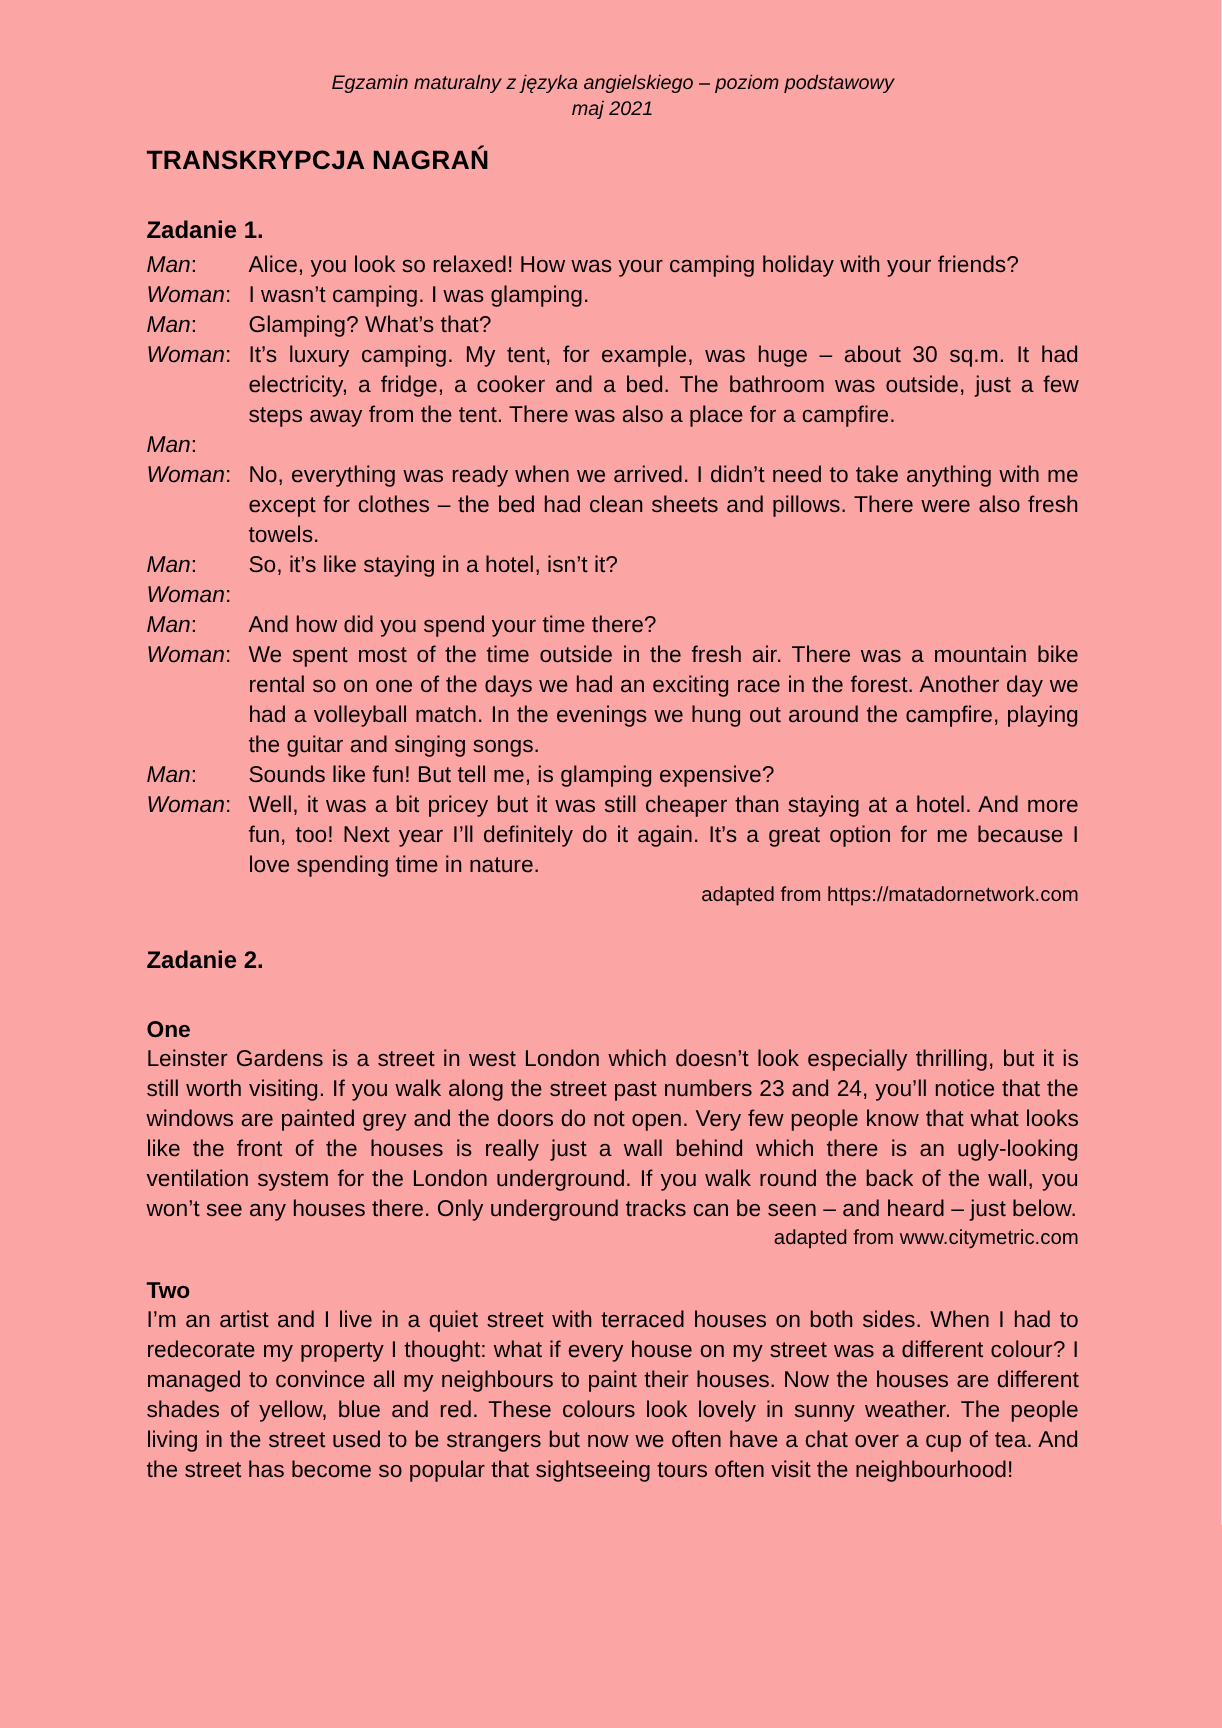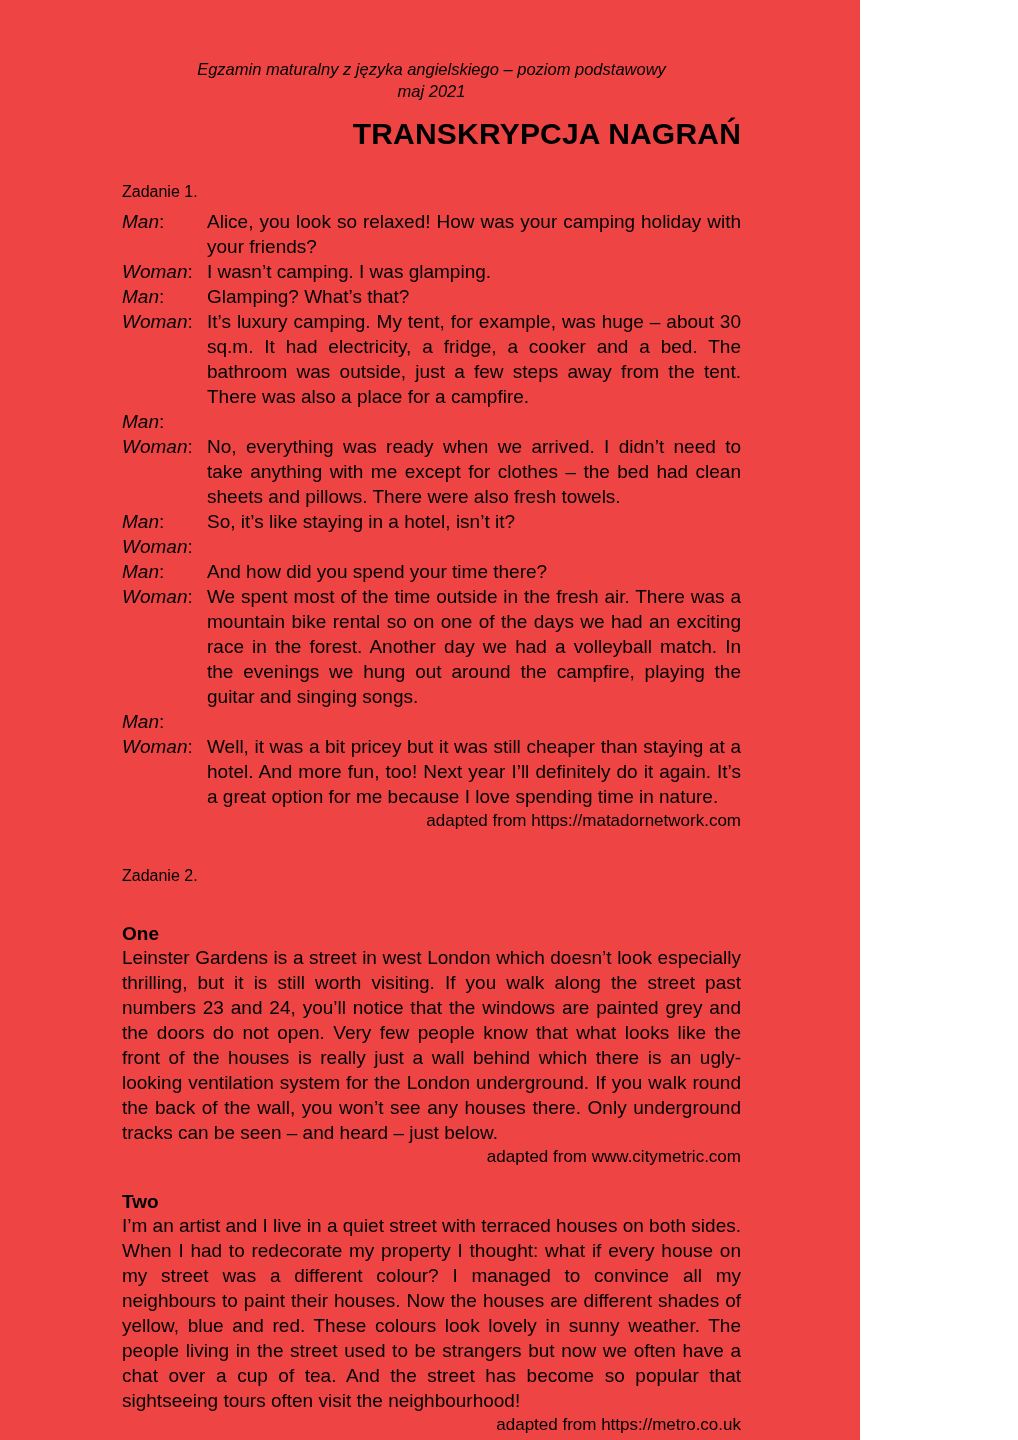--- a/index.html
+++ b/index.html
@@ -2,48 +2,48 @@
 <html><head>
 <meta charset="utf-8">
 <style>
   html, body {
     margin: 0;
     padding: 0;
     background: #ffffff;
   }
   .page {
     position: relative;
-    width: 860px;
+    width: 1018px;
     height: 1440px;
     box-sizing: border-box;
-    background: #ef4444;
+    background: #fca5a5;
     color: #000000;
     font-family: "Liberation Sans", sans-serif;
     font-size: 19px;
     line-height: 25px;
     padding: 58px 119px 0 122px;
     overflow: hidden;
   }
   .doc-header {
     text-align: center;
     font-style: italic;
     font-size: 16.5px;
     line-height: 22px;
   }
   .doc-title {
-    text-align: right;
+    text-align: left;
     font-weight: bold;
-    font-size: 30px;
+    font-size: 22px;
     line-height: 28px;
     margin-top: 18px;
     letter-spacing: 0.2px;
   }
   .task-heading {
-    font-weight: normal;
-    font-size: 16px;
+    font-weight: bold;
+    font-size: 20px;
     line-height: 28px;
     margin-top: 30px;
   }
   .task-heading.second {
   }
   .dialogue {
     margin-top: 3px;
   }
   .turn {
     display: flex;
@@ -141,20 +141,21 @@
       <span class="turn-text">And how did you spend your time there?</span>
     </div>
 
     <div class="turn">
       <span class="speaker"><span class="sp-name">Woman</span><span class="sp-colon">:</span></span>
       <span class="turn-text">We spent most of the time outside in the fresh air. There was a mountain bike rental so on one of the days we had an exciting race in the forest. Another day we had a volleyball match. In the evenings we hung out around the campfire, playing the guitar and singing songs.</span>
     </div>
 
     <div class="turn">
       <span class="speaker"><span class="sp-name">Man</span><span class="sp-colon">:</span></span>
+      <span class="turn-text">Sounds like fun! But tell me, is glamping expensive?</span>
     </div>
 
     <div class="turn">
       <span class="speaker"><span class="sp-name">Woman</span><span class="sp-colon">:</span></span>
       <span class="turn-text">Well, it was a bit pricey but it was still cheaper than staying at a hotel. And more fun, too! Next year I’ll definitely do it again. It’s a great option for me because I love spending time in nature.</span>
     </div>
 
   </div>
 
   <div class="source">adapted from https://matadornetwork.com</div>
@@ -163,16 +164,15 @@
 
   <div>
     <div class="section-label">One</div>
     <p class="section-text">Leinster Gardens is a street in west London which doesn’t look especially thrilling, but it is still worth visiting. If you walk along the street past numbers 23 and 24, you’ll notice that the windows are painted grey and the doors do not open. Very few people know that what looks like the front of the houses is really just a wall behind which there is an ugly-looking ventilation system for the London underground. If you walk round the back of the wall, you won’t see any houses there. Only underground tracks can be seen – and heard – just below.</p>
     <div class="source">adapted from www.citymetric.com</div>
   </div>
 
   <div>
     <div class="section-label second">Two</div>
     <p class="section-text">I’m an artist and I live in a quiet street with terraced houses on both sides. When I had to redecorate my property I thought: what if every house on my street was a different colour? I managed to convince all my neighbours to paint their houses. Now the houses are different shades of yellow, blue and red. These colours look lovely in sunny weather. The people living in the street used to be strangers but now we often have a chat over a cup of tea. And the street has become so popular that sightseeing tours often visit the neighbourhood!</p>
-    <div class="source">adapted from https://metro.co.uk</div>
   </div>
 
 </div>
 
 </body></html>

